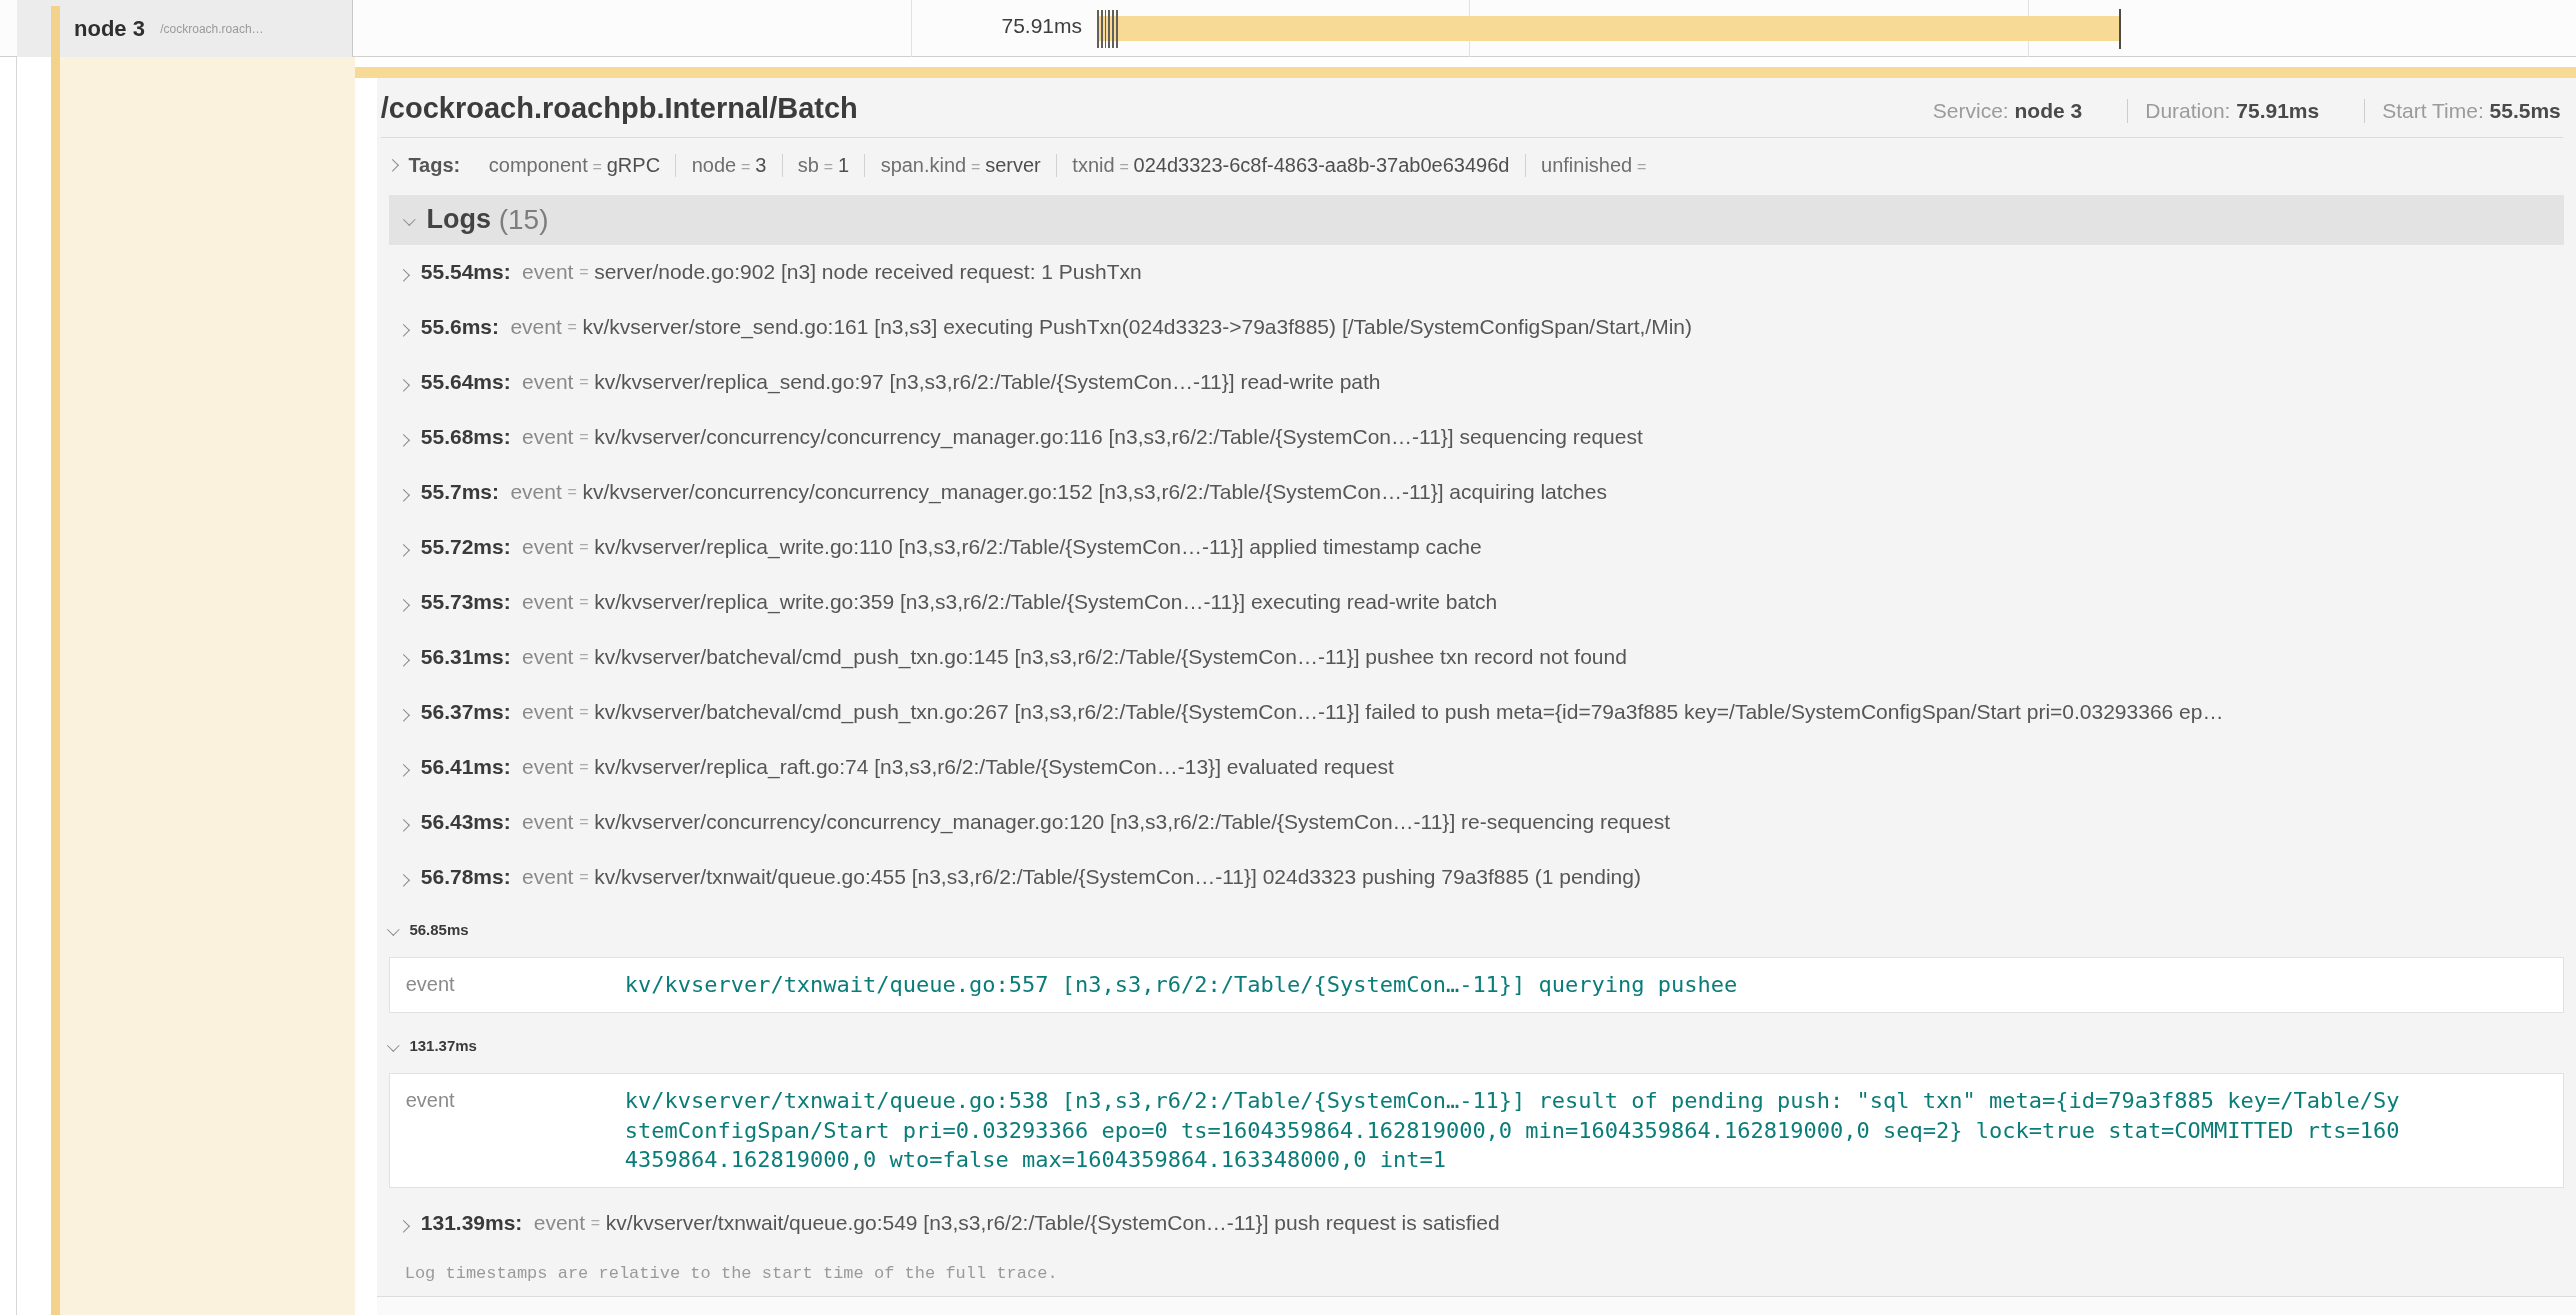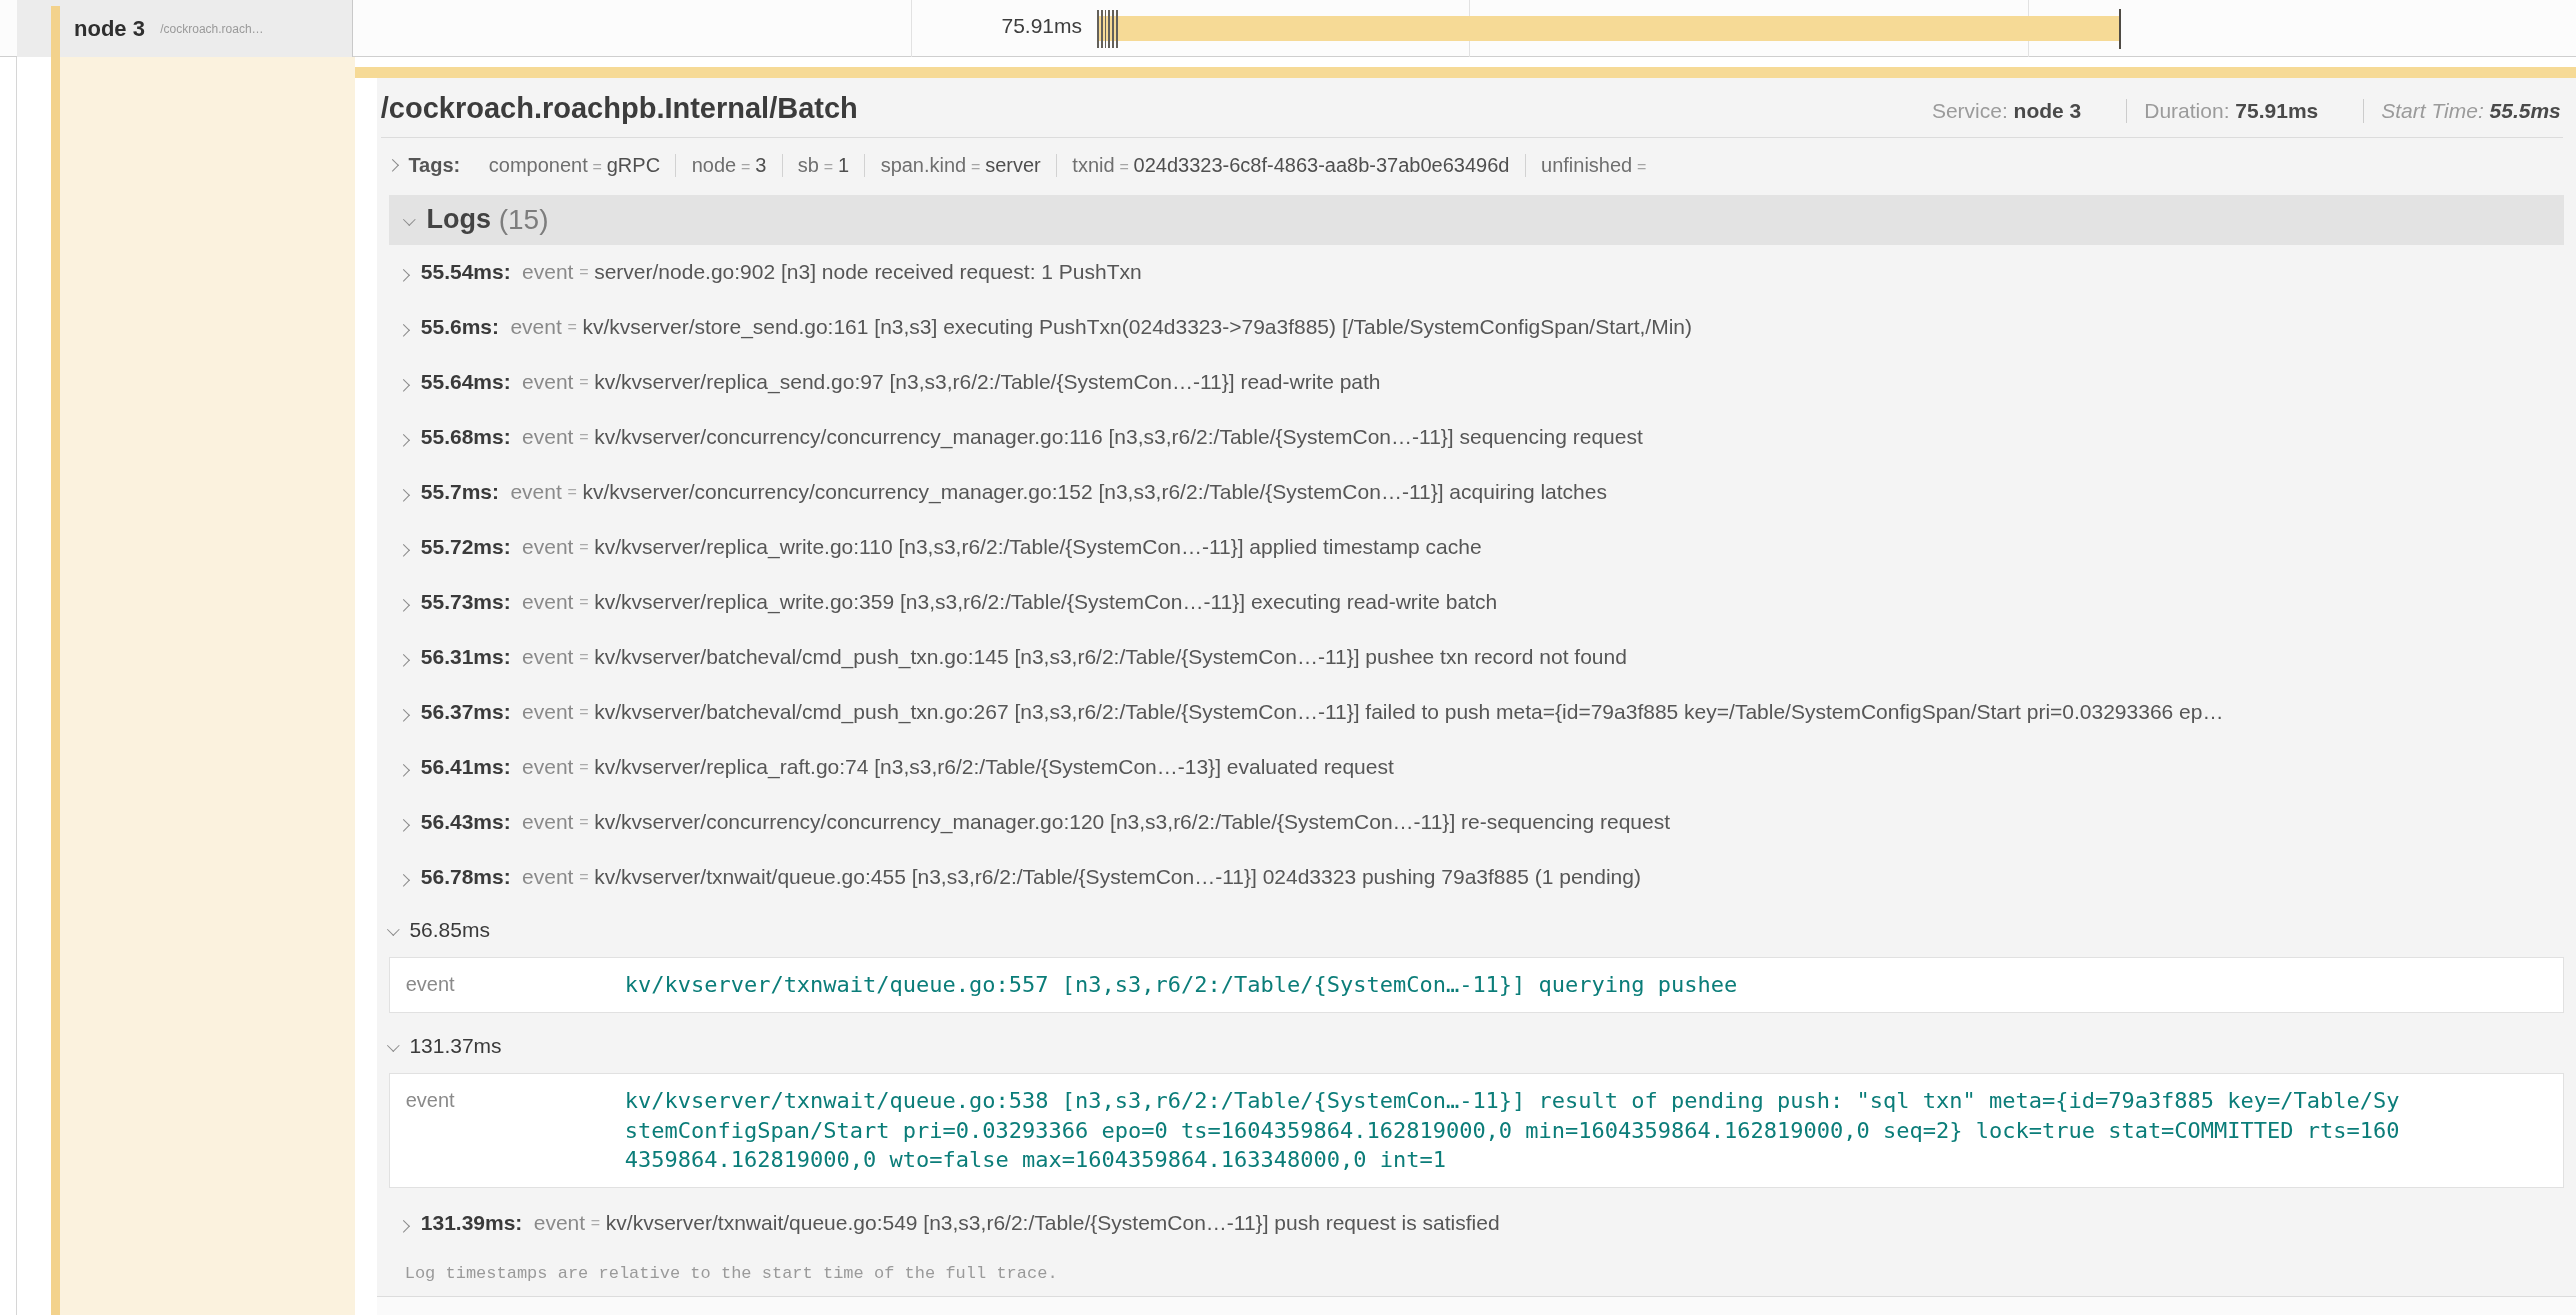--- a/index.html
+++ b/index.html
@@ -37,21 +37,21 @@
 
   
   .detail-strip { position:absolute; left:355px; right:0; top:67px; height:10.5px; background:#f6da96; z-index:3; }
   .detail-panel { position:absolute; left:377px; right:0; top:77px; bottom:0; background:#f4f4f4; z-index:2; }
 
   .title-row { display:flex; align-items:baseline; padding:15.3px 13.3px 11.4px 3.8px; }
   .title { font-size:29px; font-weight:bold; color:#3c3c3c; }
   .meta { margin-left:auto; display:flex; align-items:baseline; }
   .meta-item { font-size:21px; color:#9b9b9b; padding:0 17px; white-space:nowrap;margin-left:28px; }
   .meta-item:first-child { padding-left:0; }
-  .meta-item:last-child { padding-right:1.9px;font-style:italic; }
+  .meta-item:last-child { padding-right:1.9px; }
   .meta-item + .meta-item { border-left:1px solid #cccccc; }
   .meta-item b { color:#4a4a4a; }
   .title-divider { height:1px; background:#dcdcdc; margin:0 13.3px 0 3.8px; }
 
   .tags-row { display:flex; align-items:center; padding:16px 0 14.3px 11.4px; font-size:20px; }
   .tags-label { font-weight:bold; color:#555; margin:0 13.3px 0 11.4px; }
   .tag-item { color:#6f6f6f; padding:0 15.3px; white-space:nowrap; }
   .tag-item + .tag-item { border-left:1px solid #d2d2d2; }
   .tag-item .eq { color:#a5a5a5; font-size:16px; padding:0 4.8px; }
   .tag-item .val { color:#4f4f4f; }
@@ -65,21 +65,21 @@
   .log-row { height:55px; display:flex; align-items:center; font-size:21px; color:#555;
              cursor:pointer; min-width:0; }
   .log-row .chevbox { flex:0 0 auto; margin-left:9.5px; }
   .log-time { font-weight:bold; color:#3a3a3a; margin:0 11.4px 0 13.3px; white-space:nowrap; }
   .log-field { color:#8a8a8a; white-space:nowrap; }
   .log-eq { color:#aaa; font-size:16px; padding:0 5.7px; }
   .log-msg { flex:1 1 auto; min-width:0; white-space:nowrap; overflow:hidden;
              text-overflow:ellipsis; color:#565656; }
 
   .exp-header { height:50px; display:flex; align-items:center; cursor:pointer; }
-  .exp-time { font-size:21px; font-weight:normal; color:#3a3a3a; margin-left:11.4px; }
+  .exp-time { font-size:15px; font-weight:bold; color:#3a3a3a; margin-left:11.4px; }
   .kv-box { background:#fff; border:1px solid #e1e1e1; display:flex; align-items:flex-start;
             padding:12.4px 15.3px; margin:1.9px 0 7.6px 0; }
   .kv-key { flex:0 0 219px; font-size:20px; color:#8a8a8a; padding-top:2.9px; }
   .kv-val { font-family:"DejaVu Sans Mono", monospace; font-size:22px; line-height:29.6px;
             color:#0b7d79; word-break:break-all; max-width:1784px; white-space:normal; }
 
   .logs-footer { font-size:17px; color:#9a9a9a; padding:13.3px 0 13.3px 15.3px;font-family:Liberation Mono, monospace; }
   .bottom-divider { height:1px; background:#dcdcdc; margin:0 0 0 0; }
   .below-footer { height:29px; background:#fafafa; }
 </style>

